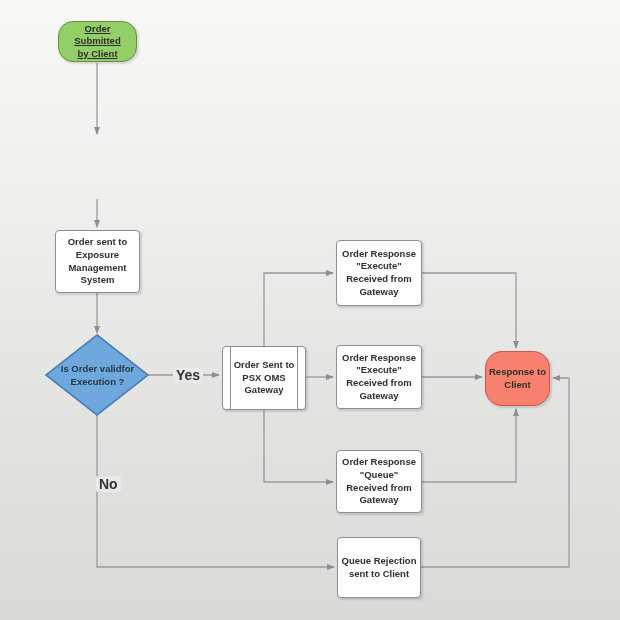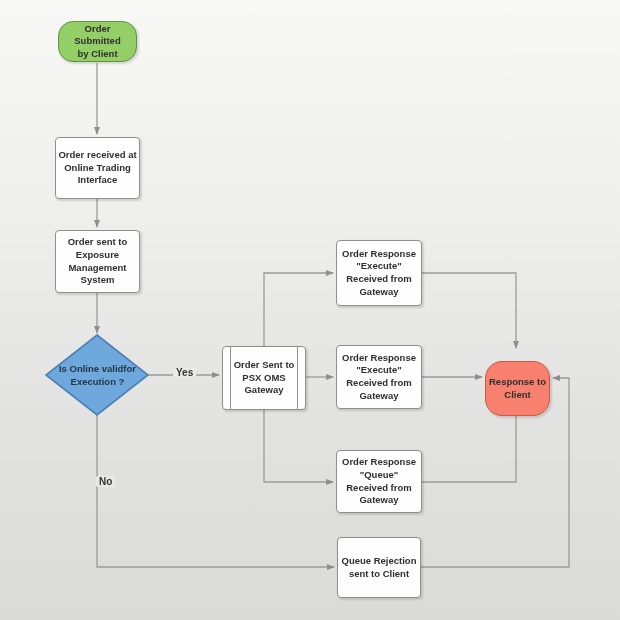--- a/index.html
+++ b/index.html
@@ -20,40 +20,40 @@
     font-size:9.5px;font-weight:bold;color:#2f2f2f;line-height:1.32;
     white-space:pre-line;
     background:#fefefe;
     border:1.4px solid #8f8f8f;
     border-radius:4px;
     box-shadow:1.5px 1.5px 2px rgba(0,0,0,.13);
     box-sizing:border-box;
     padding:2px;
   }
   .terminator{border-radius:15px;}
-  .n-start{left:58px;top:21px;width:79px;height:41px;background:#94ce67;border-color:#63923f;}
+  .n-start{left:58px;top:21px;width:79px;height:41px;background:#94ce67;border-color:#63923f;text-decoration:underline;}
   .n-received{left:55px;top:137px;width:85px;height:62px;}
   .n-exposure{left:55px;top:230px;width:85px;height:63px;}
   .n-gateway{left:222px;top:346px;width:84px;height:64px;}
   .n-resp-top{left:336px;top:240px;width:86px;height:66px;}
   .n-resp-mid{left:336px;top:345px;width:86px;height:64px;}
   .n-resp-queue{left:336px;top:450px;width:86px;height:63px;}
-  .n-response{left:485px;top:351px;width:65px;height:55px;background:#f8806f;border-color:#cc584a;border-radius:17px;margin-top:10px;}
+  .n-response{left:485px;top:351px;width:65px;height:55px;background:#f8806f;border-color:#cc584a;border-radius:17px;}
   .n-rejection{left:337px;top:537px;width:84px;height:61px;}
   .diamond-label{
     position:absolute;left:47px;top:356px;width:101px;height:39px;
     display:flex;align-items:center;justify-content:center;text-align:center;
     font-size:9.5px;font-weight:bold;color:#243746;line-height:1.3;white-space:pre-line;
   }
   .inner-rail{position:absolute;top:0;bottom:0;width:1px;background:#8f8f8f;}
   .rail-left{left:7px;}
   .rail-right{right:7px;}
   .edge-label{
     position:absolute;
-    font-size:10px;font-weight:bold;color:#333;
+    font-size:14px;font-weight:bold;color:#333;
     background:#e9e9e7;padding:0 3px;border-radius:2px;
   }
   .lbl-yes{left:173px;top:367px;}
   .lbl-no{left:88px;top:476px;margin-left:8px;}
 </style>
 </head>
 <body>
 
 <div class="canvas">
 
@@ -78,35 +78,30 @@
       <polyline points="421,567 569,567 569,378 553,378" marker-end="url(#arr)"></polyline>
     </g>
     <polygon points="97,335 148,375 97,415 46,375" fill="#6fa8dc" stroke="#4b80b4" stroke-width="1.6"></polygon>
   </svg>
 
   <div class="node terminator n-start">
     <span>Order Submitted
 by Client</span>
   </div>
 
-  <div class="node n-received">
-    <span>Order received at
-Online Trading
-Interface</span>
-  </div>
 
   <div class="node n-exposure">
     <span>Order sent to
 Exposure
 Management
 System</span>
   </div>
 
   <div class="diamond-label">
-    <span>Is Online validfor
+    <span>Is Order validfor
 Execution ?</span>
   </div>
 
   <div class="node n-gateway">
     <div class="inner-rail rail-left"></div>
     <div class="inner-rail rail-right"></div>
     <span>Order Sent to
 PSX OMS
 Gateway</span>
   </div>

